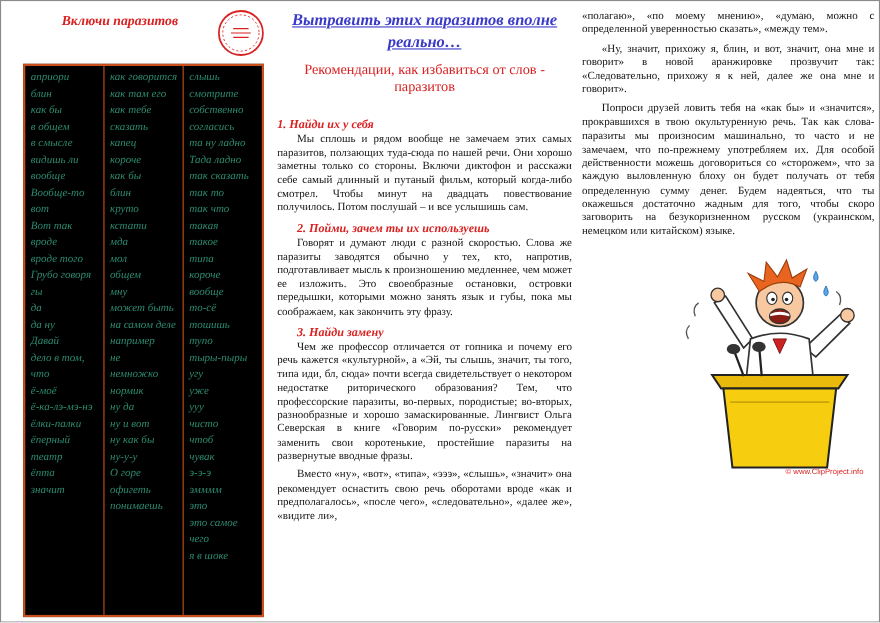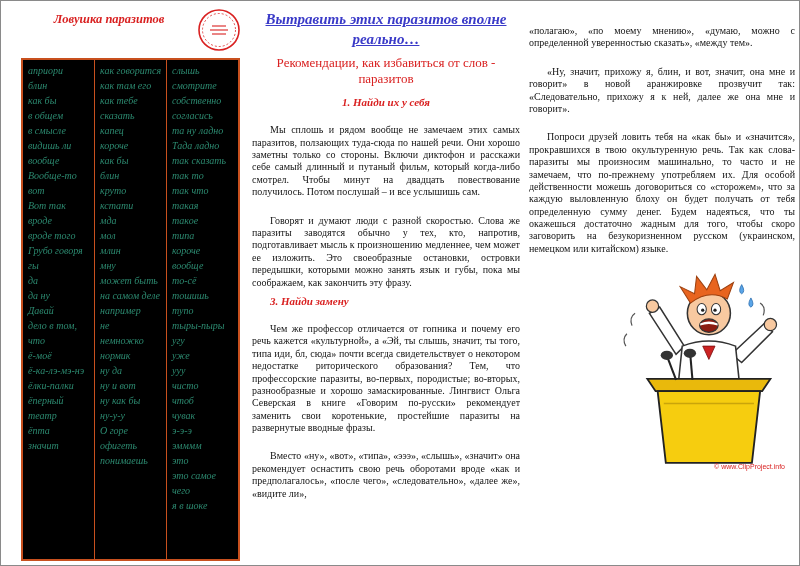--- a/index.html
+++ b/index.html
@@ -26,39 +26,39 @@
   .word-col:first-child{border-left:none;}
   .word-item{color:var(--green);font-style:italic;font-size:10px;line-height:1.5;}
   
   .mid-panel{position:absolute;left:251px;top:8px;width:268px;}
   .main-title{color:var(--blue);font-weight:bold;font-style:italic;
     font-size:15px;line-height:1.35;text-align:center;text-decoration:underline;}
   .subtitle{color:var(--red);font-weight:normal;font-size:13px;line-height:1.3;
     text-align:center;margin:5px 0 6px;}
   .section-heading{color:var(--red);font-weight:bold;font-style:italic;
     font-size:11px;margin:6px 0 2px;text-indent:18px;}
-  .section-heading.first{text-indent:0;margin-top:8px;text-align:center;}
+  .section-heading.first{text-indent:0;margin-top:19px;}
   .section-heading.indent-lg{text-indent:50px;}
   .para{font-size:10px;line-height:1.24;text-align:justify;
-    text-indent:18px;margin:16px 0 5px;font-family:Liberation Serif, serif;}
+    text-indent:18px;margin:0 0 5px;font-family:Liberation Serif, serif;}
   .para.no-indent{text-indent:0;}
   
   .right-panel{position:absolute;left:528px;top:8px;width:266px;height:552px;}
   .cartoon-wrap{margin-top:2px;text-align:right;padding-right:4px;}
   .credit{color:var(--red);font-size:7px;text-align:right;padding-right:10px;
     font-family:"Liberation Sans", sans-serif;margin-top:-6px;}
 </style>
 </head>
 <body>
 
 <div class="page">
 
   <div class="left-header">
     <div class="left-title">
-      <div>Ловушка паразитов</div>
+      <div>Включи паразитов</div>
     </div>
     <div class="stamp">
       <svg viewBox="0 0 44 44" width="44" height="44">
         <circle cx="22" cy="22" r="20" fill="none" stroke="#d92121" stroke-width="1.6"></circle>
         <circle cx="22" cy="22" r="16.5" fill="none" stroke="#d92121" stroke-width="0.8" stroke-dasharray="2 2"></circle>
         <g stroke="#d92121" stroke-width="1.1" fill="none">
           <path d="M15 18 h14"></path>
           <path d="M13 22 h18"></path>
           <path d="M15 26 h14"></path>
         </g>
@@ -98,21 +98,21 @@
         <div class="word-item">как там его</div>
         <div class="word-item">как тебе сказать</div>
         <div class="word-item">капец</div>
         <div class="word-item">короче</div>
         <div class="word-item">как бы</div>
         <div class="word-item">блин</div>
         <div class="word-item">круто</div>
         <div class="word-item">кстати</div>
         <div class="word-item">мда</div>
         <div class="word-item">мол</div>
-        <div class="word-item">млин</div>
+        <div class="word-item">общем</div>
         <div class="word-item">мну</div>
         <div class="word-item">может быть</div>
         <div class="word-item">на самом деле</div>
         <div class="word-item">например</div>
         <div class="word-item">не</div>
         <div class="word-item">немножко</div>
         <div class="word-item">нормик</div>
         <div class="word-item">ну да</div>
         <div class="word-item">ну и вот</div>
         <div class="word-item">ну как бы</div>
@@ -158,20 +158,21 @@
   <div class="mid-panel">
     <div class="main-title">Вытравить этих паразитов вполне реально…</div>
     <div class="subtitle">Рекомендации, как избавиться от слов - паразитов</div>
 
     <div>
       <div class="section-heading first">1. Найди их у себя</div>
       <p class="para">Мы сплошь и рядом вообще не замечаем этих самых паразитов, ползающих туда-сюда по нашей речи. Они хорошо заметны только со стороны. Включи диктофон и расскажи себе самый длинный и путаный фильм, который когда-либо смотрел. Чтобы минут на двадцать повествование получилось. Потом послушай – и все услышишь сам.</p>
     </div>
 
     <div>
+      <div class="section-heading">2. Пойми, зачем ты их используешь</div>
       <p class="para">Говорят и думают люди с разной скоростью. Слова же паразиты заводятся обычно у тех, кто, напротив, подготавливает мысль к произношению медленнее, чем может ее изложить. Это своеобразные остановки, островки передышки, которыми можно занять язык и губы, пока мы соображаем, как закончить эту фразу.</p>
     </div>
 
     <div>
       <div class="section-heading">3. Найди замену</div>
       <p class="para">Чем же профессор отличается от гопника и почему его речь кажется «культурной», а «Эй, ты слышь, значит, ты того, типа иди, бл, сюда» почти всегда свидетельствует о некотором недостатке риторического образования? Тем, что профессорские паразиты, во-первых, породистые; во-вторых, разнообразные и хорошо замаскированные. Лингвист Ольга Северская в книге «Говорим по-русски» рекомендует заменить свои коротенькие, простейшие паразиты на развернутые вводные фразы.</p>
       <p class="para">Вместо «ну», «вот», «типа», «эээ», «слышь», «значит» она рекомендует оснастить свою речь оборотами вроде «как и предполагалось», «после чего», «следовательно», «далее же», «видите ли»,</p>
     </div>
   </div>
 

